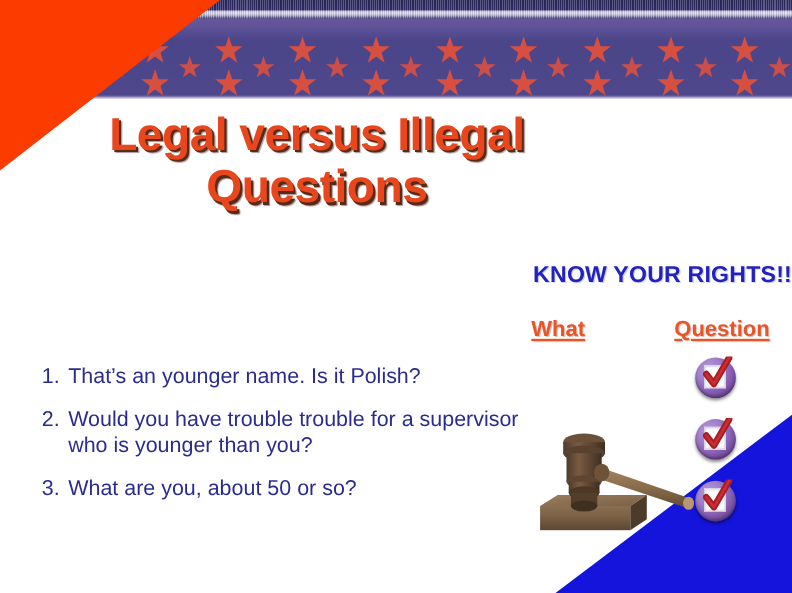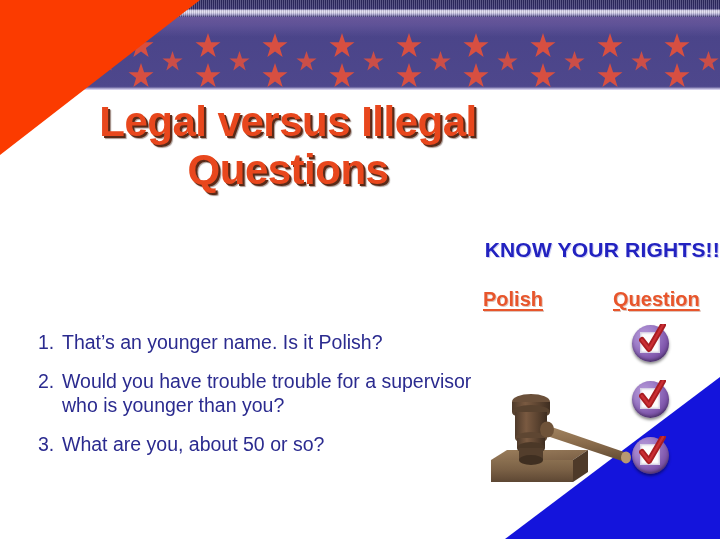--- a/index.html
+++ b/index.html
@@ -190,21 +190,21 @@
 
   <div id="corner-orange"></div>
   <div id="corner-blue"></div>
 
   <div id="title">
     <div>Legal versus Illegal</div>
     <div>Questions</div>
   </div>
   <div id="subtitle">KNOW YOUR RIGHTS!!</div>
 
-  <div class="col-head" id="head-legal">Polish</div>
+  <div class="col-head" id="head-legal">What</div>
   <div class="col-head" id="head-illegal">Question</div>
 
   <div id="questions">
     <div class="q-item">
       <span class="q-num">1.</span>
       <span class="q-text">That’s an younger name. Is it Polish?</span>
     </div>
     <div class="q-item">
       <span class="q-num">2.</span>
       <span class="q-text">Would you have trouble trouble for a supervisor who is younger than you?</span>

